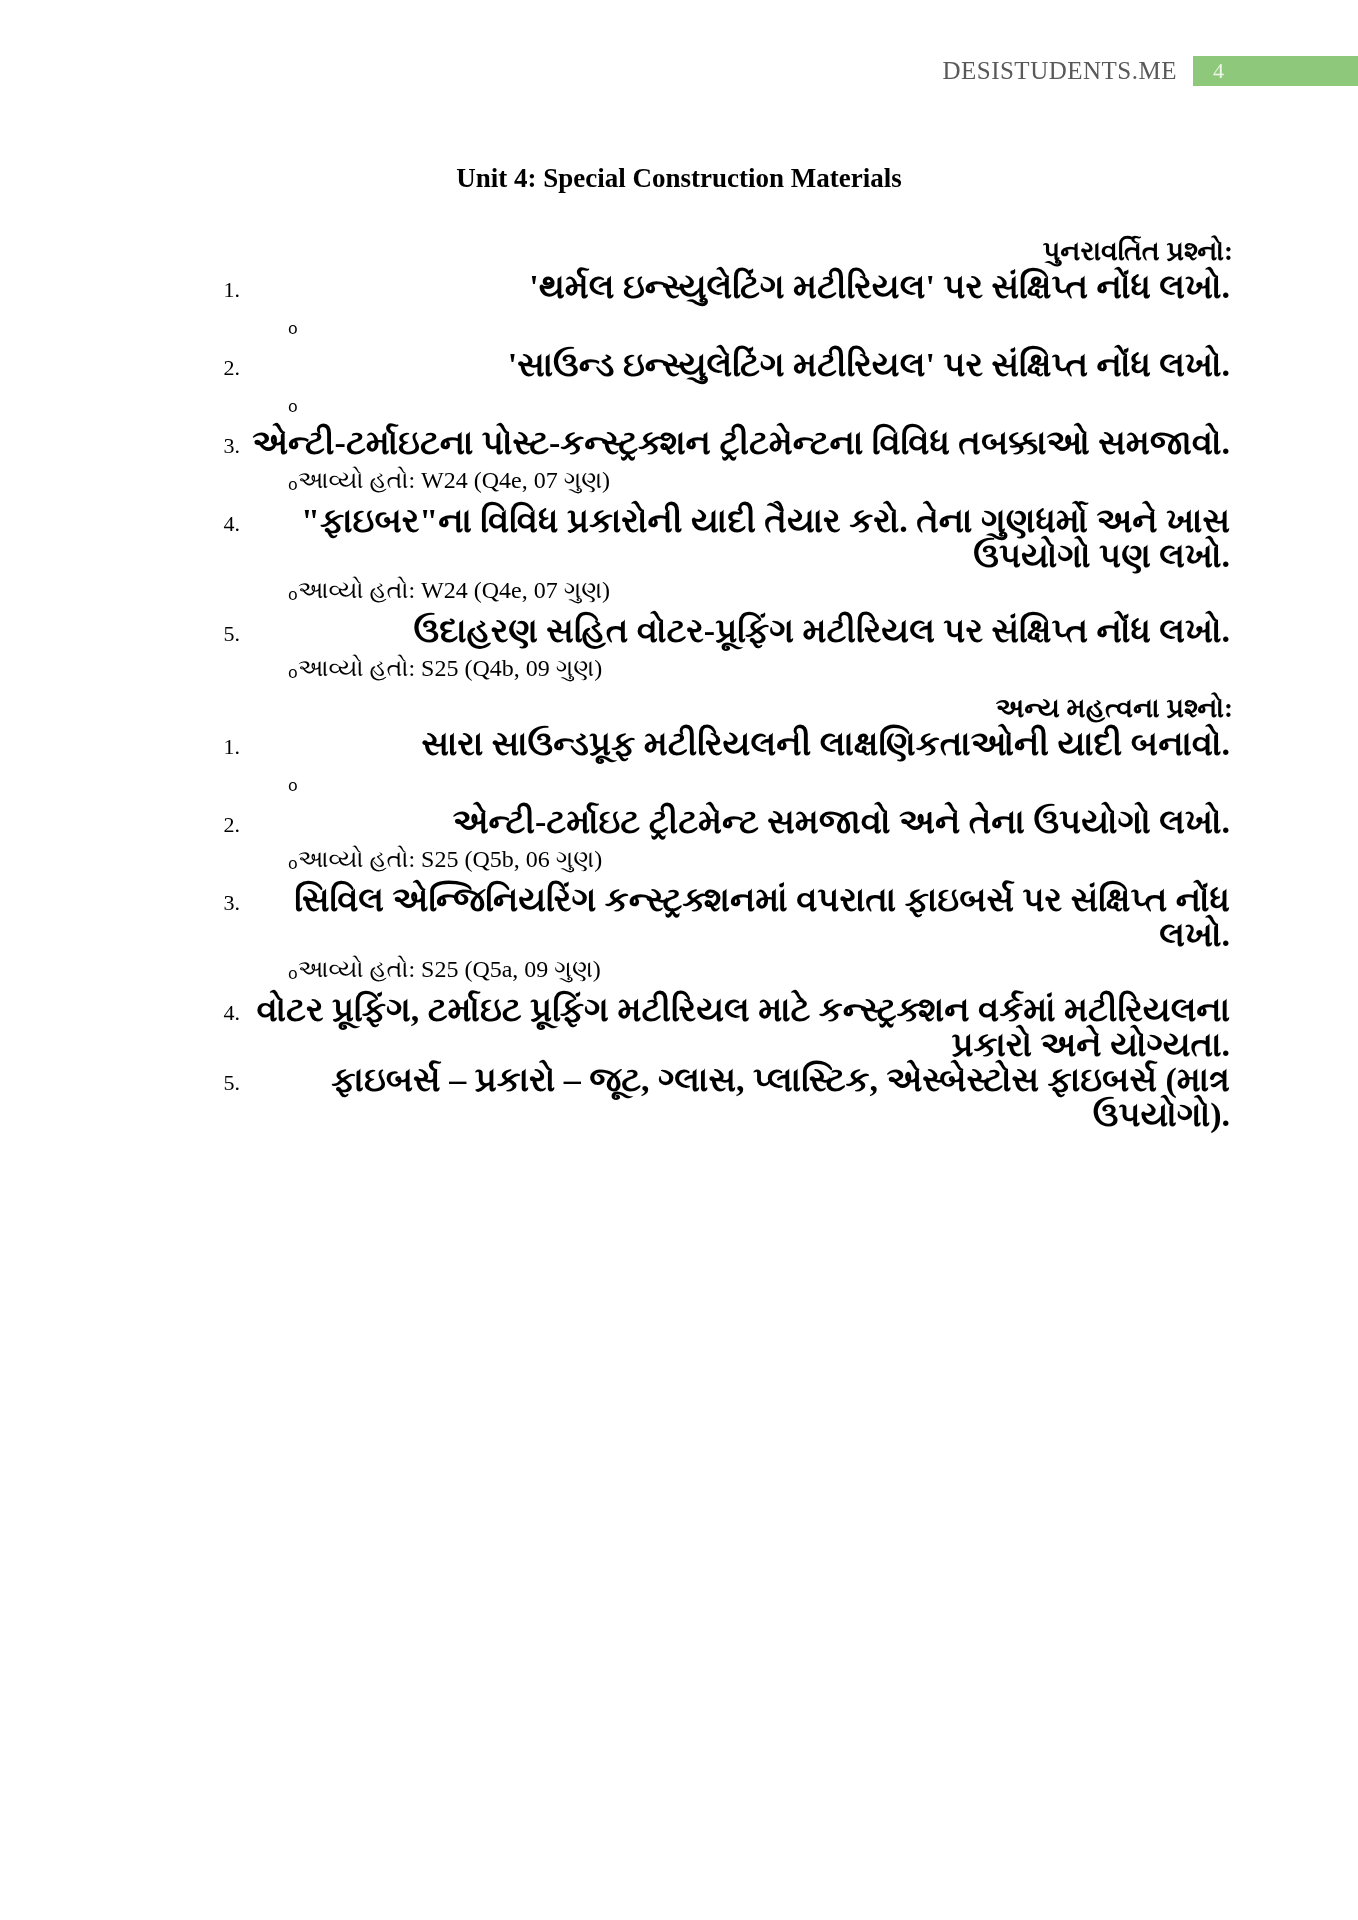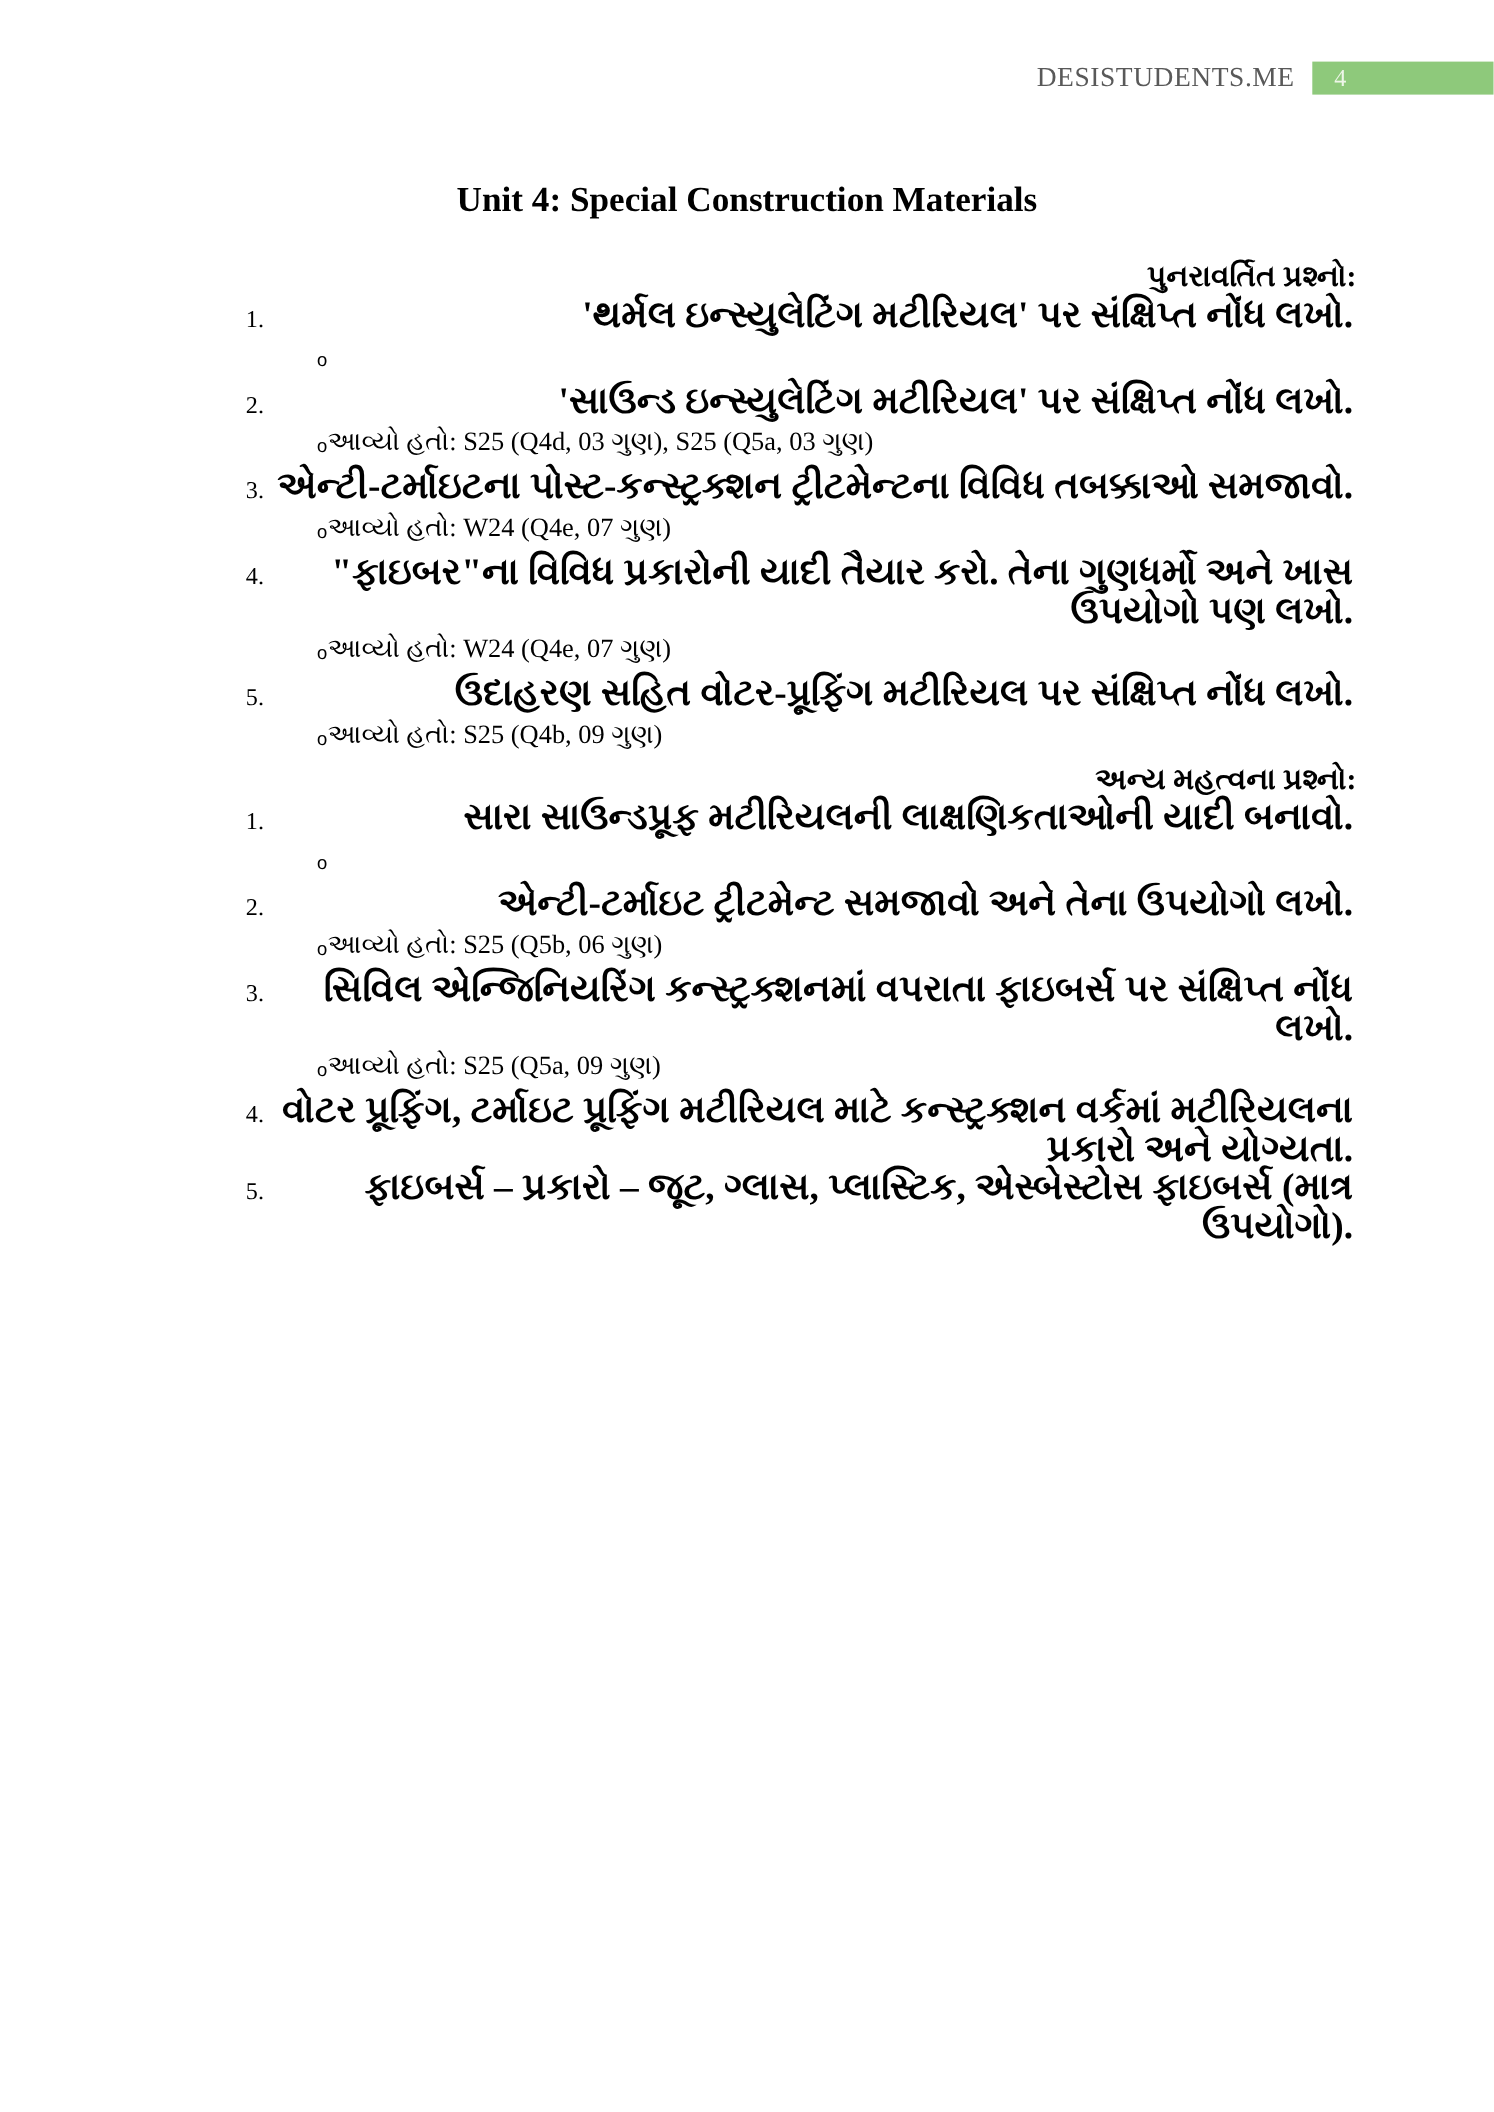--- a/index.html
+++ b/index.html
@@ -30,21 +30,21 @@
     font-size:22px;
     display:flex; align-items:center;
     padding-left:20px;
     box-sizing:border-box;
     font-family:"Liberation Serif", serif;
   }
   .doc-title {
     position:absolute; top:163px; left:0;
     width:100%;
     text-align:center;
-    font-size:32px;
+    font-size:27px;
     font-weight:bold;
     font-family:"Liberation Serif", serif;
   }
   .content {
     position:absolute; top:234px; left:158px;
     width:1075px;
     text-align:right;
   }
   .sec-heading {
     font-size:27px;
@@ -93,21 +93,20 @@
       </div>
       <div class="sub">
         <span class="sub-bullet">o</span>
       </div>
       <div class="item">
         <span class="item-num">2.</span>
         <span class="item-text">'સાઉન્ડ ઇન્સ્યુલેટિંગ મટીરિયલ' પર સંક્ષિપ્ત નોંધ લખો.</span>
       </div>
       <div class="sub">
         <span class="sub-bullet">o</span>
-        <span class="sub-text">આવ્યો હતો: S25 (Q4d, 03 ગુણ), S25 (Q5a, 03 ગુણ)</span>
       </div>
       <div class="item">
         <span class="item-num">3.</span>
         <span class="item-text">એન્ટી-ટર્માઇટના પોસ્ટ-કન્સ્ટ્રક્શન ટ્રીટમેન્ટના વિવિધ તબક્કાઓ સમજાવો.</span>
       </div>
       <div class="sub">
         <span class="sub-bullet">o</span>
         <span class="sub-text">આવ્યો હતો: W24 (Q4e, 07 ગુણ)</span>
       </div>
       <div class="item">

